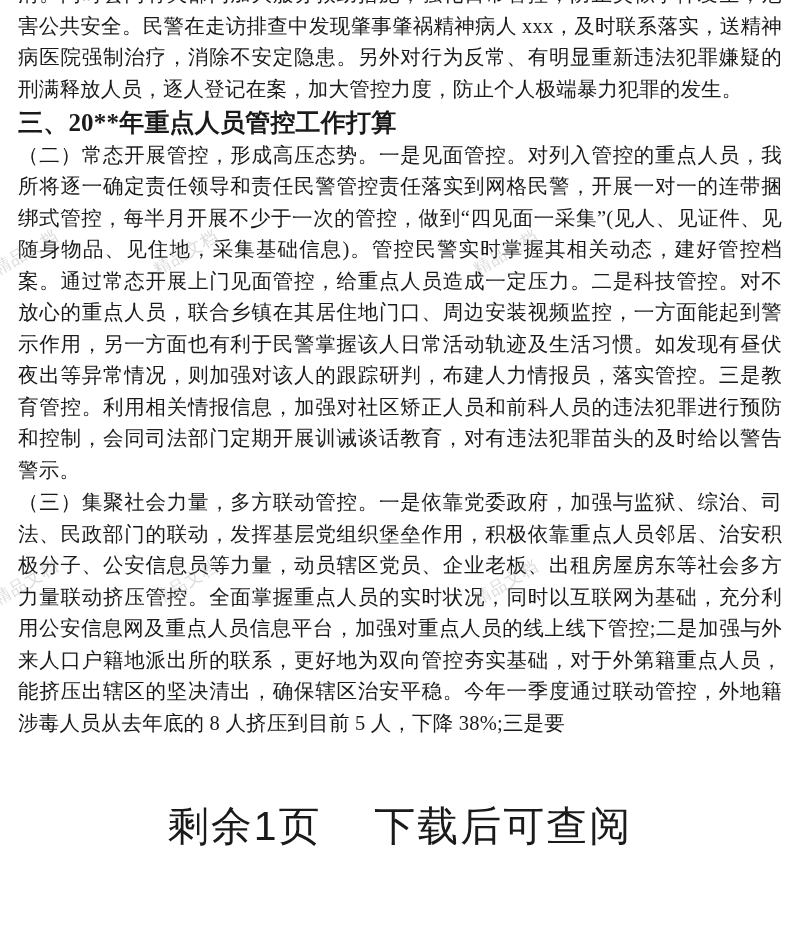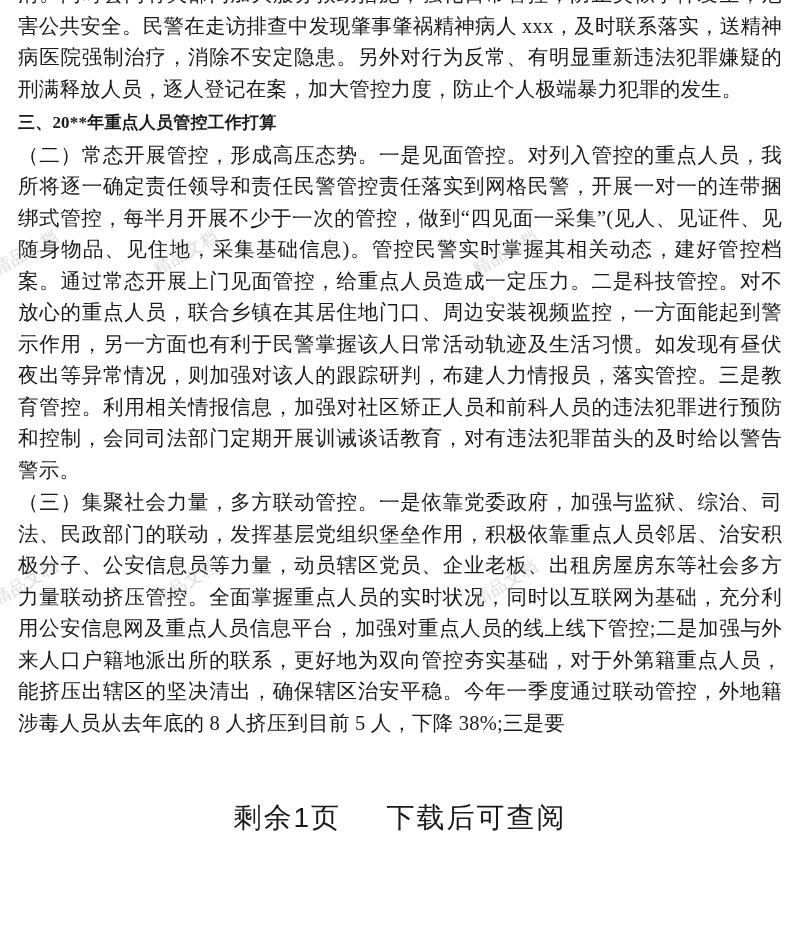--- a/index.html
+++ b/index.html
@@ -32,33 +32,33 @@
     text-justify: inter-ideograph;
     margin: 0 0 1px 0;
     letter-spacing: 0.2px;
     word-break: break-all;
   }
   .para.clipped-top {
     
     margin-top: -21px;
   }
   .heading {
-    font-size: 17px;
+    font-size: 25px;
     line-height: 31.5px;
     font-weight: bold;
     margin: 2px 0 1px 0;
     letter-spacing: 0.2px;
   }
   .footer-note {
     position: absolute;
     left: 0;
     right: 0;
     top: 820px;
     text-align: center;
-    font-size: 28px;
+    font-size: 41px;
     color: #1a1a1a;
     letter-spacing: 2px;
     font-family: "Liberation Sans", sans-serif;
   }
   .footer-note .gap {
     display: inline-block;
     width: 26px;
   }
   
   .watermark {

